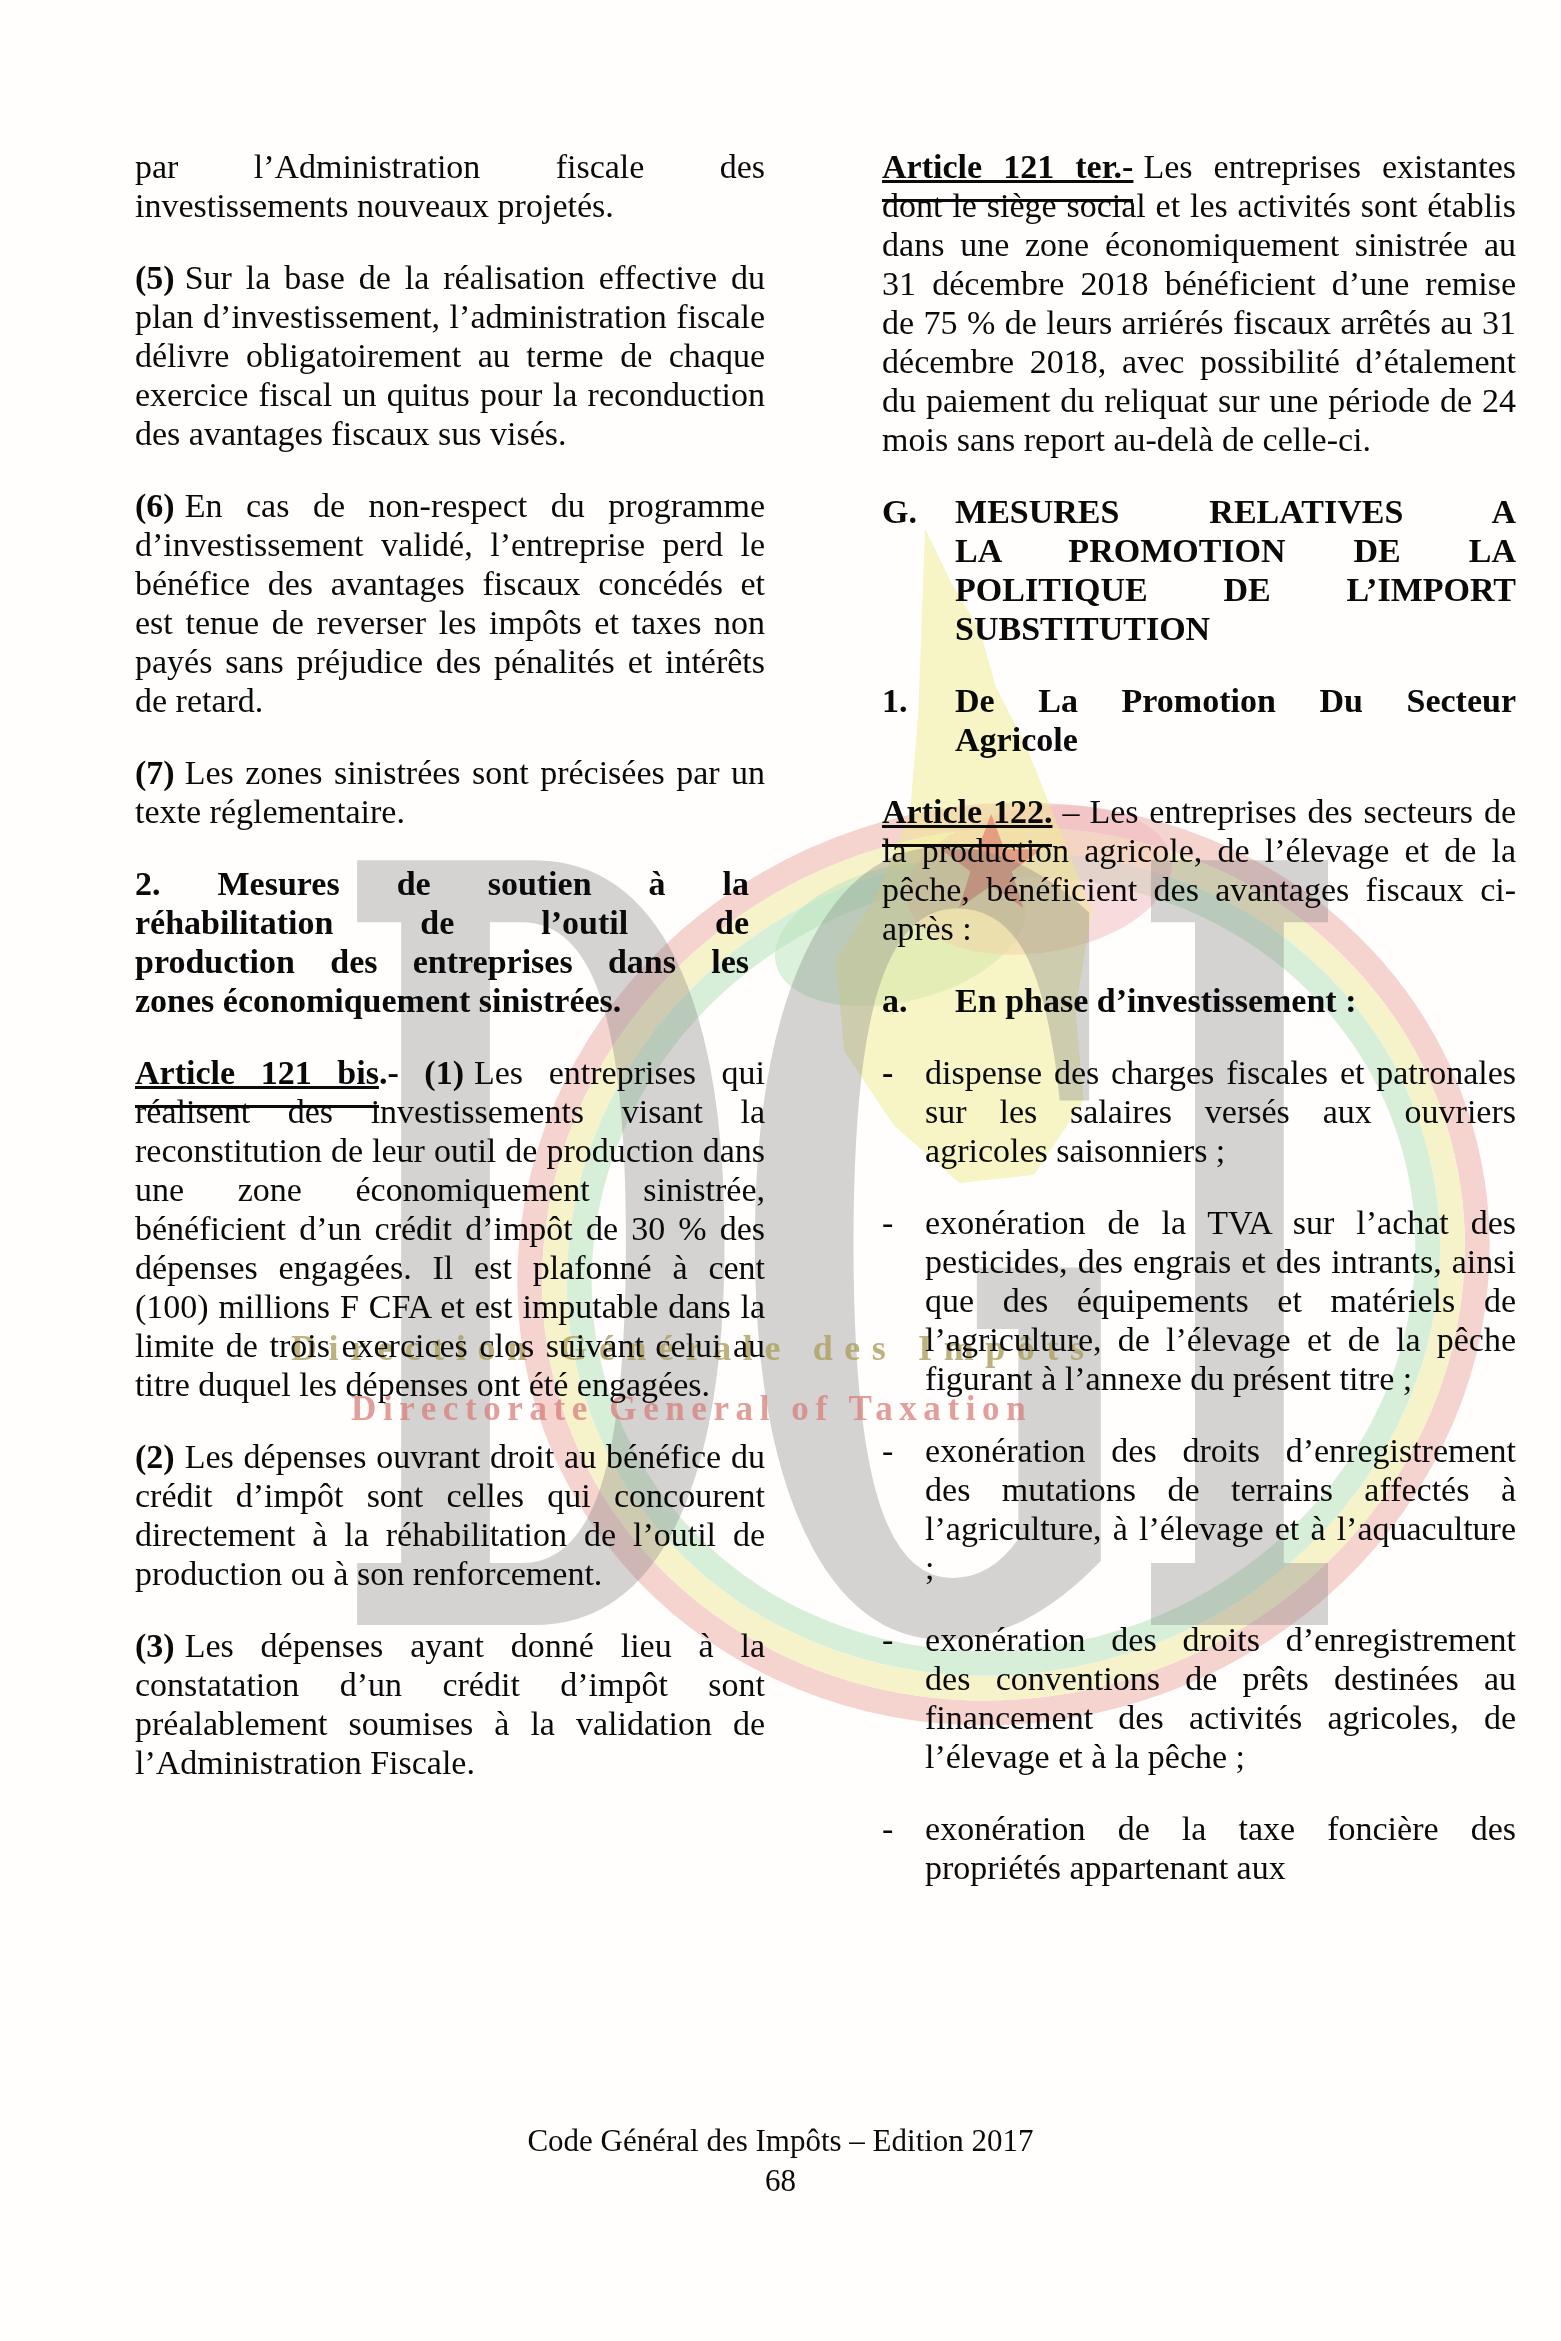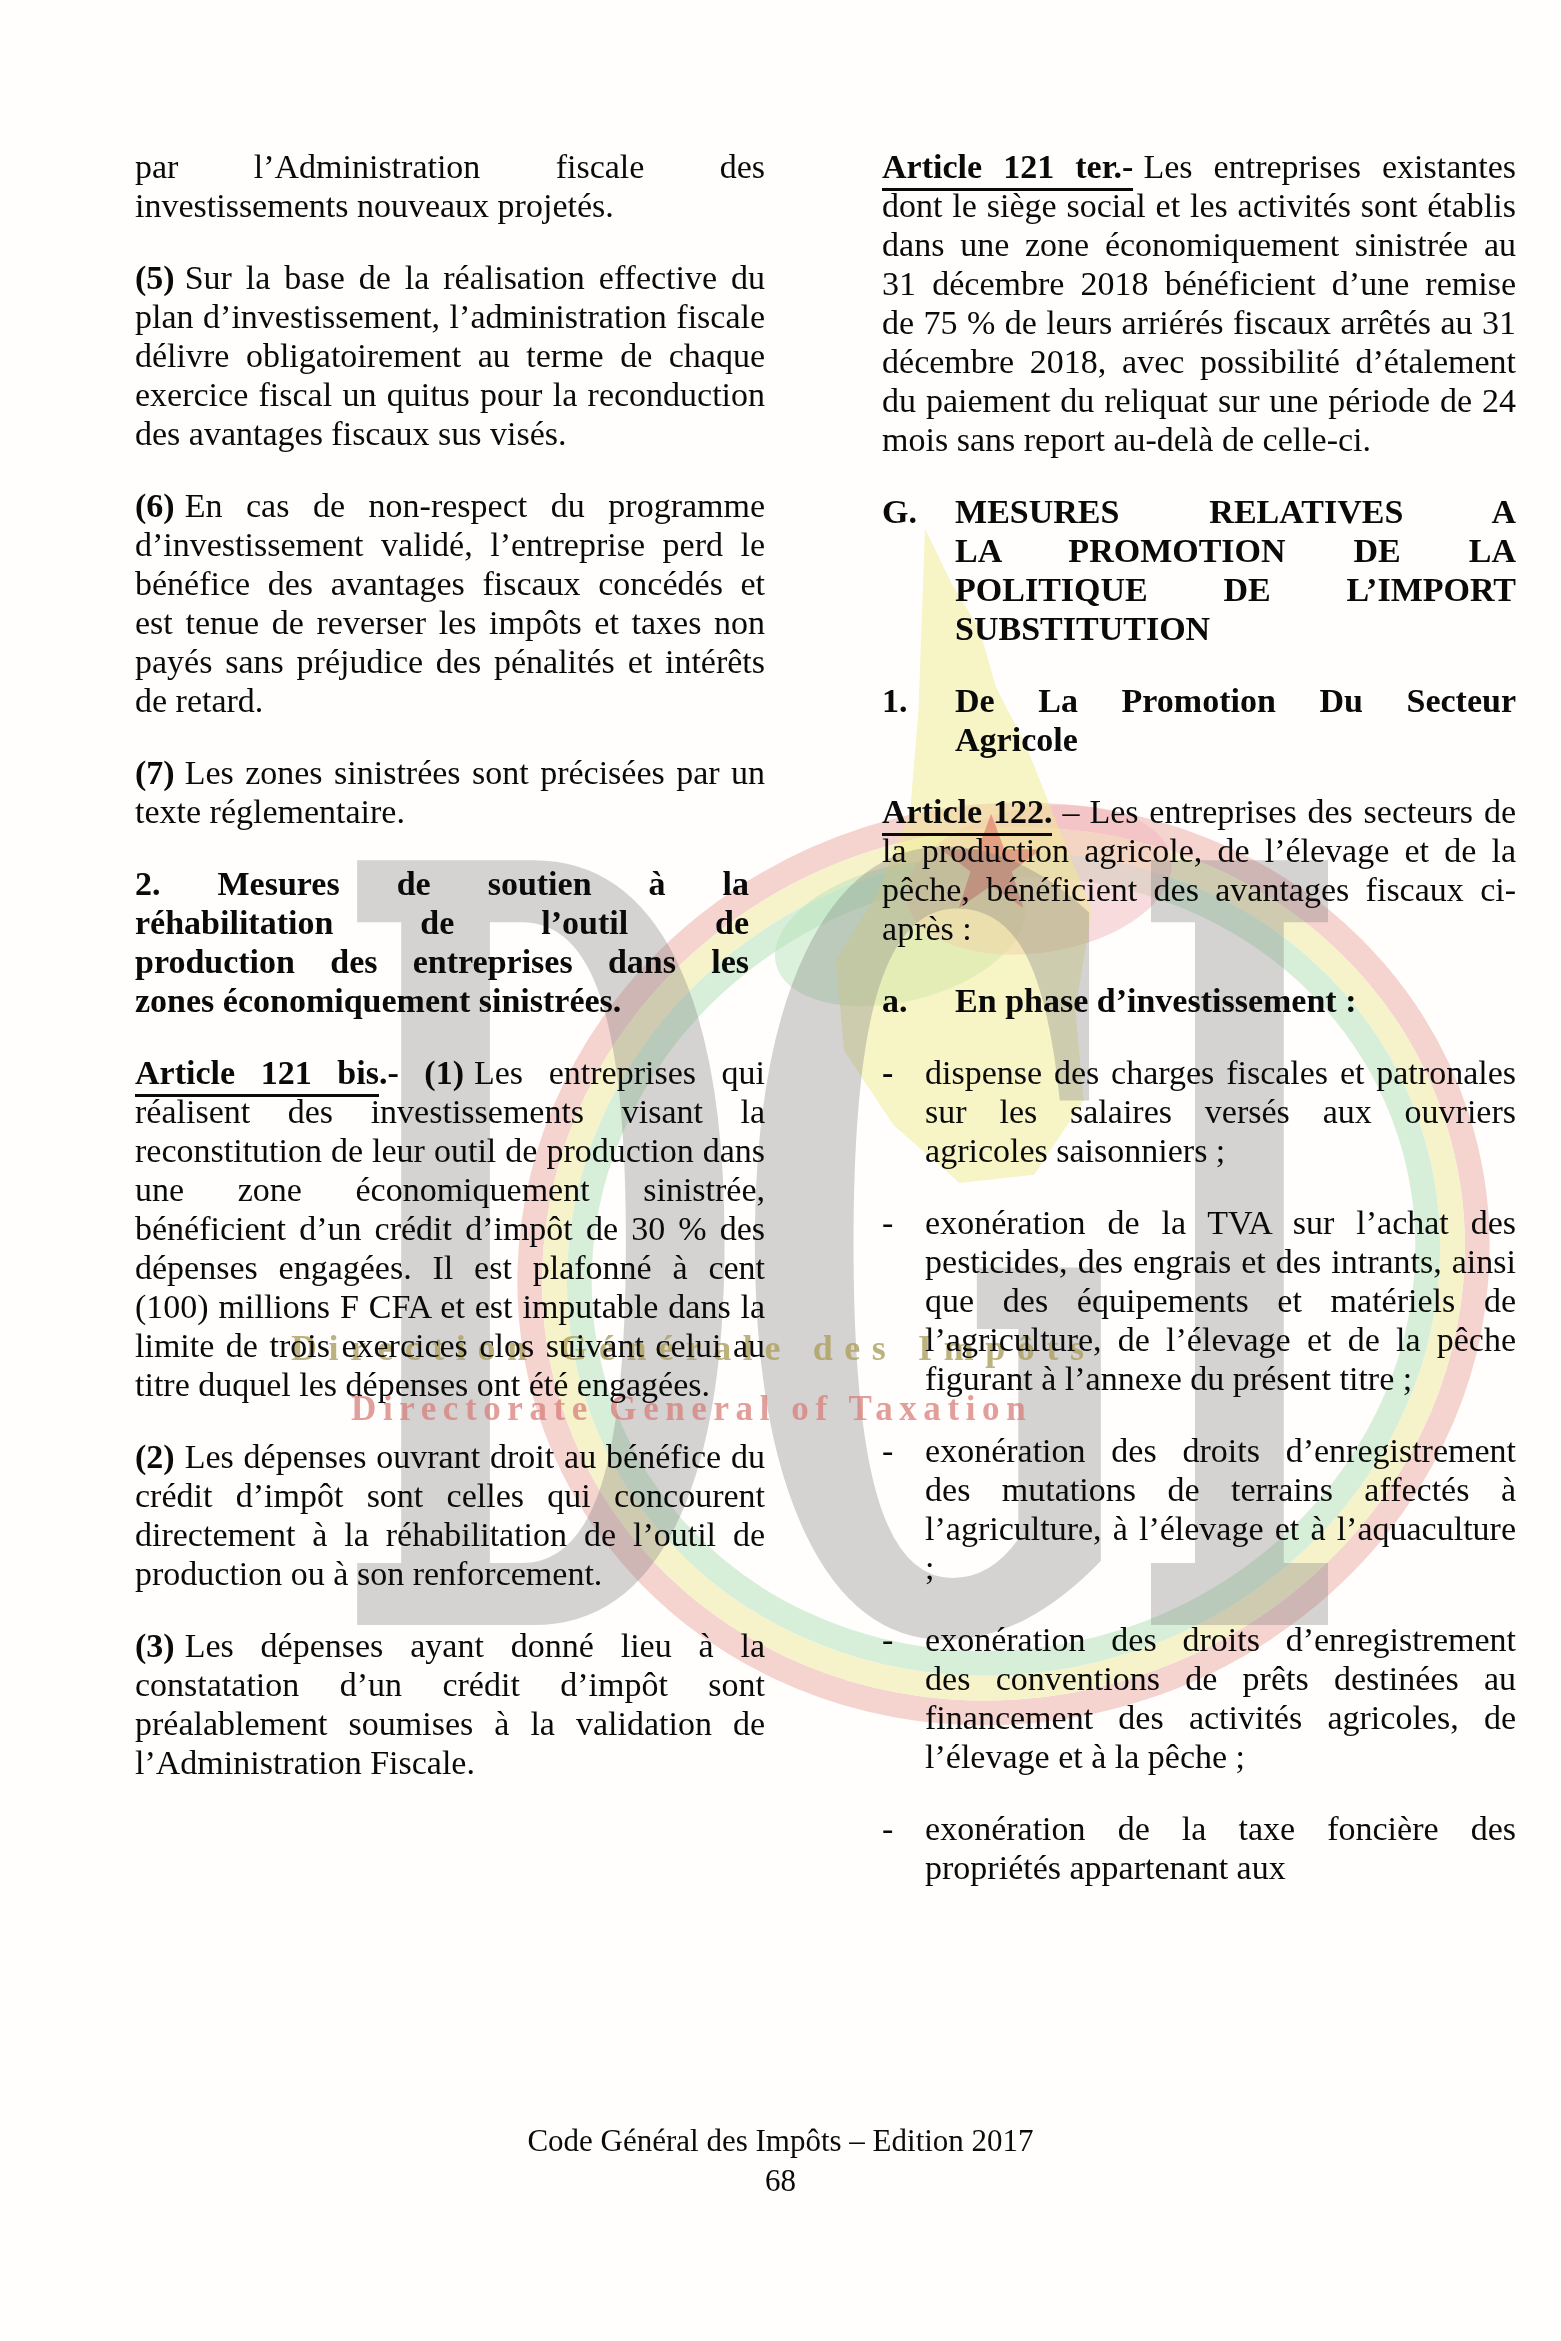--- a/index.html
+++ b/index.html
@@ -19,21 +19,21 @@
 
   
   .columns{position:absolute;left:135px;top:147px;width:1381px;z-index:1;
            display:flex;gap:117px;}
   .col{font-size:34px;line-height:39px;text-align:justify;}
   .col-left{width:644px;}
   .col-right{width:648px;}
   p{margin:0 0 33px 0;}
   .b{font-weight:bold;}
   .lblsp{margin-right:10px;}
-  .artname{font-weight:bold;border-bottom:3.3px solid #0a0a0a;padding-bottom:3px;}
+  .artname{font-weight:bold;border-bottom:3.3px solid #0a0a0a;padding-bottom:14px;text-decoration:underline;}
   .dash-sep{margin:0 10px;}
 
   .hang{position:relative;padding-left:73px;margin:0 0 33px 0;font-weight:bold;}
   .hang .lbl{position:absolute;left:0;top:0;}
   .jl{display:block;text-align:justify;text-align-last:justify;}
   .ll{display:block;text-align:left;}
 
   .h2l{font-weight:bold;margin:0 16px 33px 0;}
 
   .li{position:relative;padding-left:43px;margin:0 0 33px 0;}

